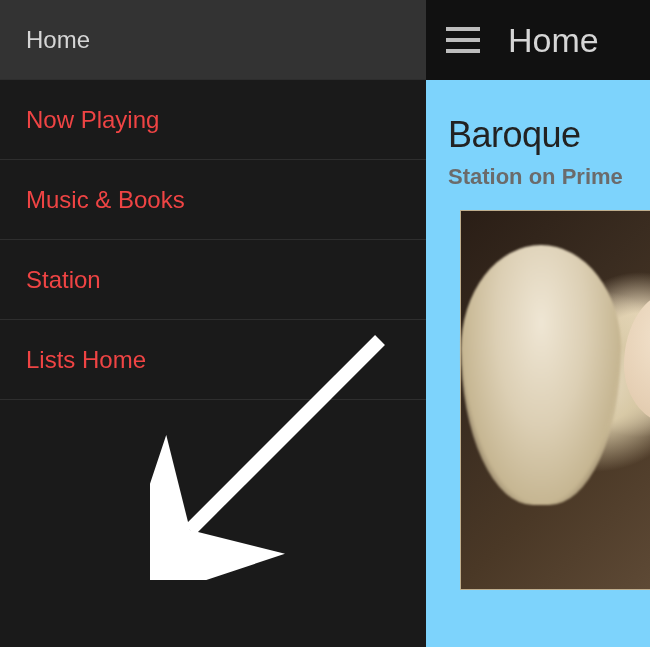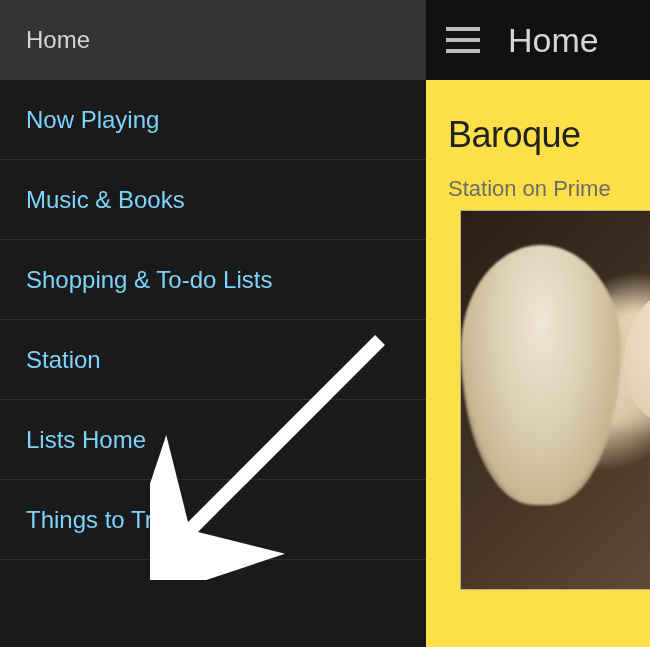--- a/index.html
+++ b/index.html
@@ -19,21 +19,21 @@
       background: #1a1a1a;
       display: flex;
       flex-direction: column;
     }
     .sidebar-item {
       height: 80px;
       display: flex;
       align-items: center;
       padding-left: 26px;
       font-size: 24px;
-      color: #7dd3fc;
+      color: #ef4444;
       border-bottom: 1px solid #2e2e2e;
       cursor: pointer;
     }
     .sidebar-item.active {
       background: #333333;
       color: #d6d6d6;
     }
 
     
     .main {
@@ -65,36 +65,36 @@
       background: #bdbdbd;
     }
     .header-title {
       color: #d6d6d6;
       font-size: 34px;
       font-weight: 300;
     }
 
     .content {
       flex: 1;
-      background: #fde047;
+      background: #7dd3fc;
       padding: 34px 0 0 22px;
       position: relative;
       overflow: hidden;
     }
     .card-title {
       font-size: 36px;
       color: #222;
       font-weight: 400;
       letter-spacing: -0.5px;
     }
     .card-subtitle {
       font-size: 22px;
       color: #6b6b6b;
-      font-weight: 400;
-      margin-top: 20px;
+      font-weight: 700;
+      margin-top: 8px;
     }
 
     
     .portrait {
       position: absolute;
       left: 34px;
       top: 130px;
       width: 300px;
       height: 380px;
       background:
@@ -141,30 +141,24 @@
   <div class="sidebar-item active">
     <span>Home</span>
   </div>
   <div class="sidebar-item">
     <span>Now Playing</span>
   </div>
   <div class="sidebar-item">
     <span>Music &amp; Books</span>
   </div>
   <div class="sidebar-item">
-    <span>Shopping &amp; To-do Lists</span>
-  </div>
-  <div class="sidebar-item">
     <span>Station</span>
   </div>
   <div class="sidebar-item">
     <span>Lists Home</span>
-  </div>
-  <div class="sidebar-item">
-    <span>Things to Try</span>
   </div>
 </nav>
 
 <main class="main">
   <header class="header">
     <div class="hamburger">
       <span></span>
         <span></span>
         <span></span>
     </div>

